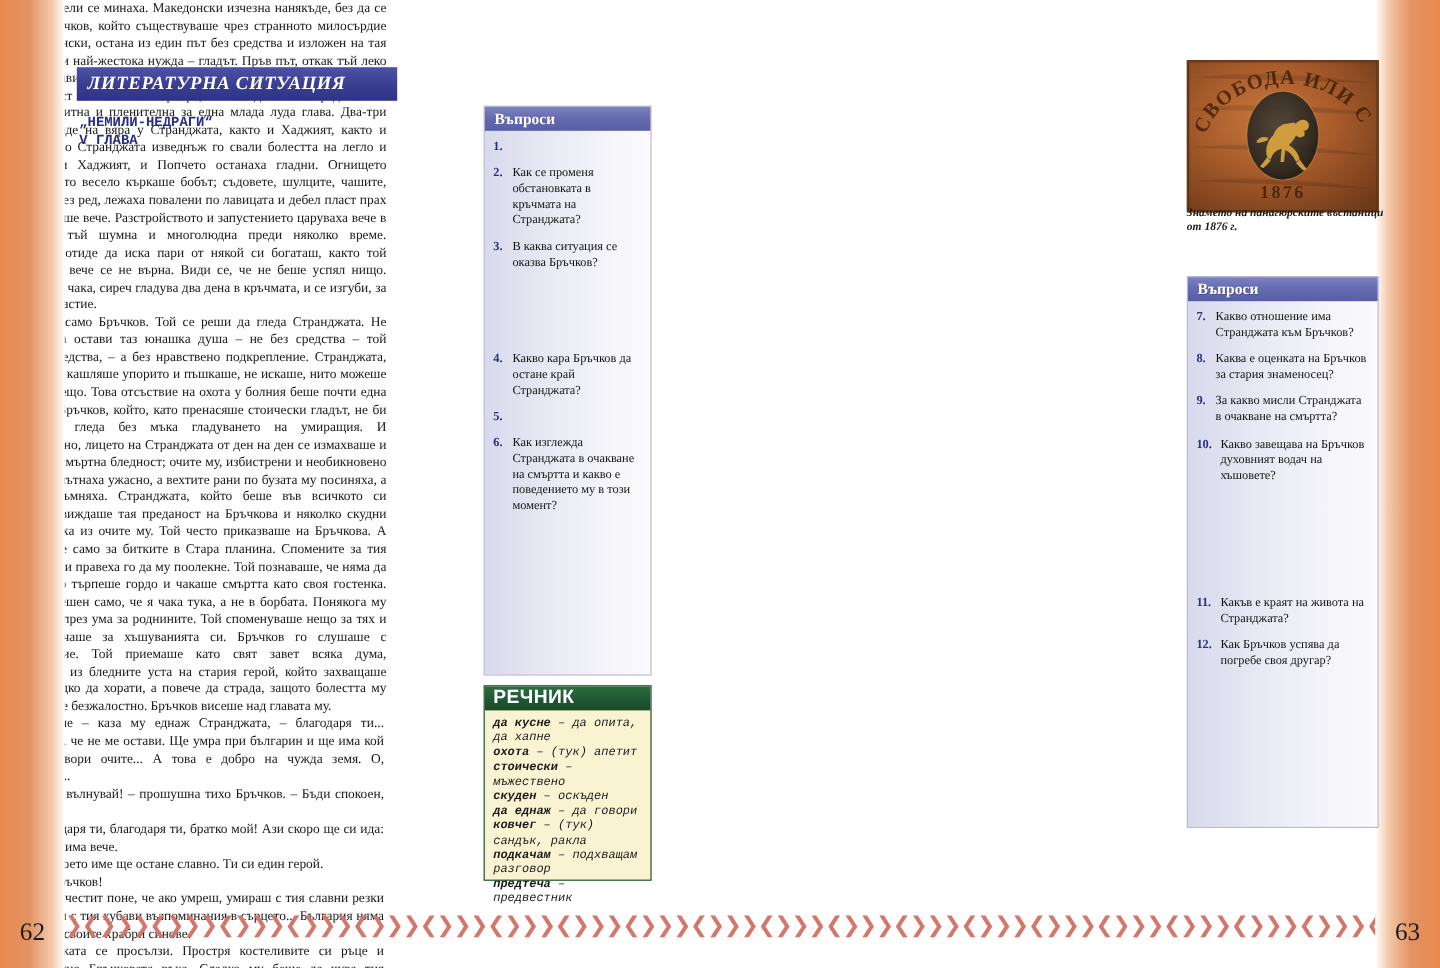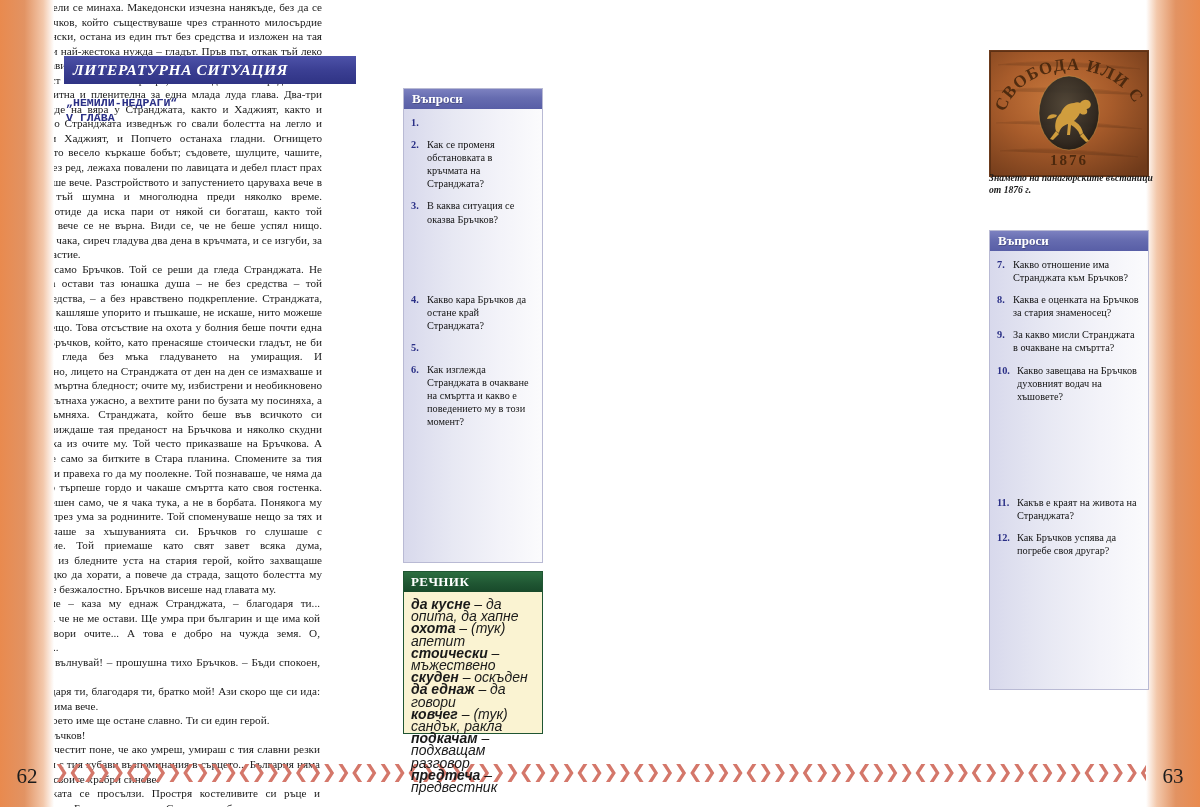--- a/index.html
+++ b/index.html
@@ -100,21 +100,21 @@
     margin: 0;
     text-indent: 15px;
     hyphens: auto;
   }
 
   
   #section-header {
     position: absolute;
     left: 64px;
     top: 56px;
-    width: 292px;
+    width: 267px;
     height: 28px;
     background: linear-gradient(to bottom, #4d52a8 0%, #3b3f93 50%, #2f3384 100%);
     display: flex;
     align-items: center;
     padding-left: 9px;
   }
   #section-header .title {
     color: #ffffff;
     font-style: italic;
     font-weight: bold;
@@ -199,32 +199,32 @@
   #dict-header {
     height: 20px;
     background: linear-gradient(to bottom, #2c6e40 0%, #1f5532 60%, #18492a 100%);
     display: flex;
     align-items: center;
     padding-left: 7px;
   }
   #dict-header .h-text {
     color: #ffffff;
     font-weight: bold;
-    font-size: 13px;
+    font-size: 16px;
     letter-spacing: 0.4px;
-    font-family: Liberation Serif, serif;
+    font-family: Liberation Sans, sans-serif;
   }
   #dict-body {
     padding: 6px 6px 4px 7px;
   }
   .dict-entry {
-    font-size: 14px;
+    font-size: 10px;
     line-height: 12.2px;
     color: #1a1a1a;
-    font-family: Liberation Sans, sans-serif;
+    font-family: Liberation Mono, monospace;
     font-style: italic;
   }
   .dict-entry .term {
     font-weight: bold;
     font-style: italic;
   }
 
   
   #figure-flag {
     position: absolute;

